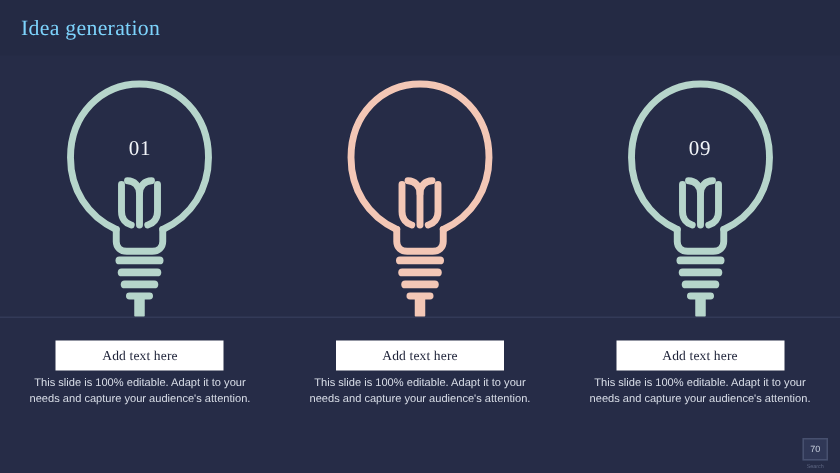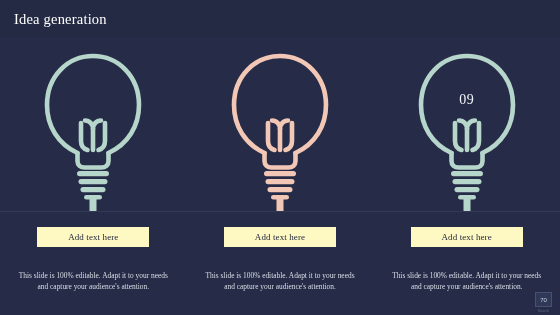--- a/index.html
+++ b/index.html
@@ -27,21 +27,21 @@
     width: 560px;
     height: 37px;
     background: #242a44;
   }
   .page-title {
     position: absolute;
     left: 14px;
     top: 11px;
     font-family: "Liberation Serif", serif;
     font-size: 14.5px;
-    color: #ffffff;
+    color: #7dd3fc;
     letter-spacing: 0.2px;
     white-space: nowrap;
   }
   
   .divider {
     position: absolute;
     left: 0;
     top: 211px;
     width: 560px;
     height: 1px;
@@ -83,39 +83,39 @@
     font-family: "Liberation Serif", serif;
     font-size: 14px;
     color: #f2f5f9;
     letter-spacing: 0.5px;
     pointer-events: none;
   }
   .btn {
     margin-top: 13px;
     width: 112px;
     height: 20px;
-    background: #fef9c3;
+    background: #ffffff;
     border: none;
     border-radius: 0;
     display: flex;
     align-items: center;
     justify-content: center;
     font-family: "Liberation Serif", serif;
     font-size: 9px;
     color: #1d2238;
     letter-spacing: 0.1px;
     cursor: pointer;
     padding: 0;
     box-sizing: border-box;
   }
   .body-text {
-    margin-top: 23px;
+    margin-top: 2px;
     width: 152px;
     text-align: center;
-    font-family: Liberation Serif, serif;
+    font-family: Liberation Sans, sans-serif;
     font-size: 7.4px;
     line-height: 1.55;
     color: #d9dee8;
   }
   
   .corner-badge {
     position: absolute;
     right: 8px;
     bottom: 8px;
     width: 17px;
@@ -165,20 +165,21 @@
             <path d="M52 80 C52 75 55.5 71.5 60 71.5"></path>
           </g>
           <g fill="#b6d5cb">
             <rect x="36" y="122" width="32" height="5.2" rx="2.6"></rect>
             <rect x="37.5" y="130" width="29" height="5.2" rx="2.6"></rect>
             <rect x="39.5" y="138" width="25" height="5.2" rx="2.6"></rect>
             <rect x="43" y="146" width="18" height="4.6" rx="2.3"></rect>
             <rect x="48.5" y="149" width="7" height="13" rx="0.5"></rect>
           </g>
         </svg>
+        <div class="bulb-number">01</div>
       </div>
       <button class="btn">Add text here</button>
       <div class="body-text">This slide is 100% editable. Adapt it to your needs and capture your audience's attention.</div>
     </div>
 
     <div class="col">
       <div class="bulb-wrap">
         <svg class="bulb-svg" viewBox="0 0 104 165">
           <g fill="none" stroke="#f3c7b6" stroke-width="4.6" stroke-linecap="round" stroke-linejoin="round">
             <path d="M36.5 104 C17 95 6 77 6 56 C6 27.5 26.5 7 52 7 C77.5 7 98 27.5 98 56 C98 77 87 95 67.5 104"></path>

